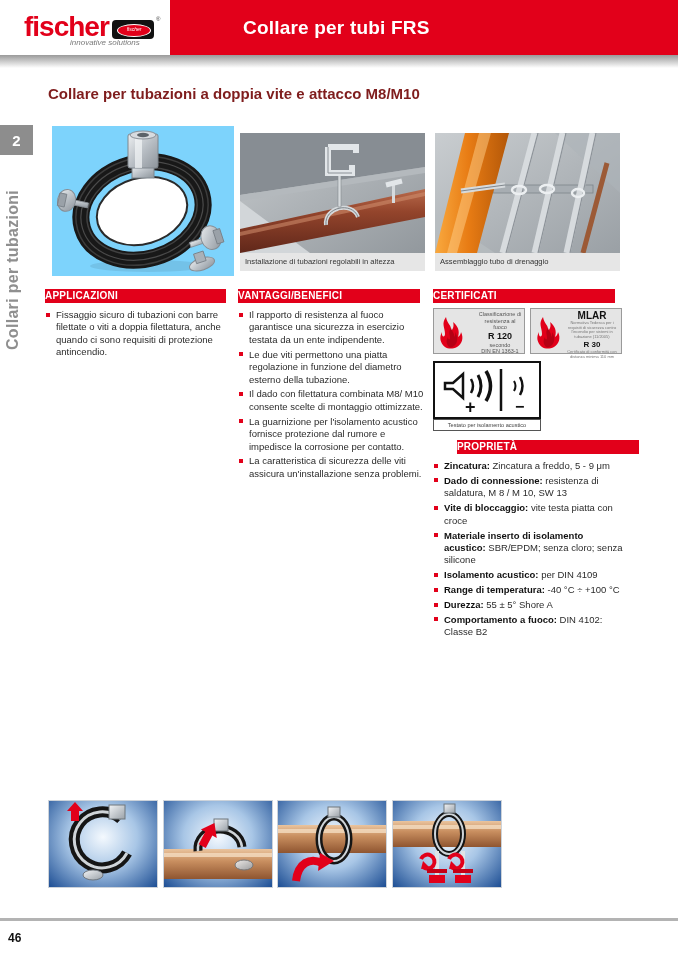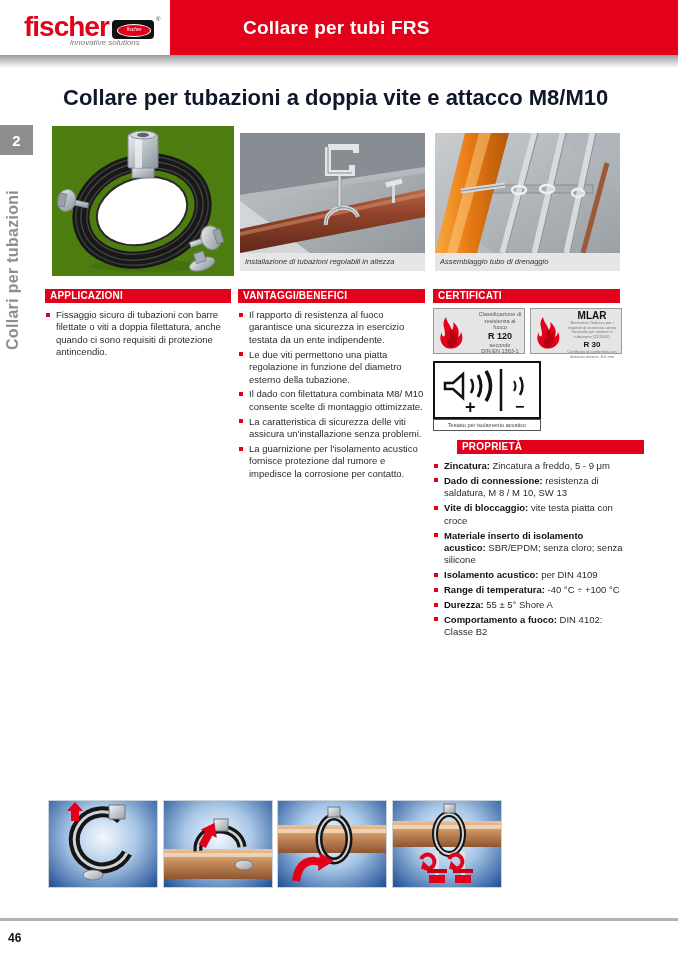--- a/index.html
+++ b/index.html
@@ -11,33 +11,33 @@
   .hdr-title{color:#fff;font-weight:bold;font-size:19px;padding-left:36px;letter-spacing:.2px;margin-left:37px;}
   .hdr-logo{left:0;top:0;width:170px;height:55px;background:#fff;}
   .brand{position:absolute;left:24px;top:11px;color:#e2001a;font-weight:bold;font-size:28px;letter-spacing:-1px;}
   .fishbox{position:absolute;left:112px;top:20px;width:42px;height:19px;background:#111;border-radius:4px;}
   .fish{position:absolute;left:5px;top:4px;width:32px;height:11px;background:#e2001a;border-radius:50%;border:1px solid #fff;}
   .fishtxt{position:absolute;left:0;top:1px;width:32px;text-align:center;color:#fff;font-size:5px;font-style:italic;}
   .rsign{position:absolute;left:156px;top:16px;font-size:6px;color:#444;}
   .tagline{position:absolute;left:70px;top:38px;font-size:8px;font-style:italic;color:#7a7a7a;}
   .hdr-shadow{left:0;top:55px;right:0;height:13px;background:linear-gradient(#9a9a9a,#ffffff);}
   
-  .page-title{left:63px;top:85px;font-size:22px;font-weight:bold;color:#0f172a;}
+  .page-title{left:48px;top:85px;font-size:15px;font-weight:bold;color:#7f1d1d;}
   
   .chapter{left:0;top:125px;width:33px;height:30px;background:#8d8d8d;color:#fff;font-weight:bold;
            font-size:15px;display:flex;align-items:center;justify-content:center;}
   .chapter-label{left:0;top:162px;width:26px;height:215px;display:flex;align-items:center;justify-content:center;
            writing-mode:vertical-rl;transform:rotate(180deg);color:#8f8f8f;font-weight:bold;font-size:16px;letter-spacing:.3px;}
   
-  .fig{background:#4d7c0f;font-style:italic;}
+  .fig{background:#7dd3fc;}
   .photo{width:185px;height:120px;overflow:hidden;position:relative;}
   .figcap{width:185px;box-sizing:border-box;background:#e6e6e6;color:#333;font-size:7.6px;padding:4px 5px 5px 5px;}
   
   .sechdr{background:#e2001a;color:#fff;font-weight:bold;font-size:10px;height:14px;line-height:14px;
-          padding-left:5px;letter-spacing:.2px;}
+          letter-spacing:.2px;}
   .list{font-size:9.5px;line-height:12.4px;color:#2b2b2b;}
   .li{display:flex;margin-bottom:2.5px;}
   .bullet{flex:0 0 4px;width:4px;height:4px;background:#e2001a;margin:3.5px 6px 0 1px;}
   .litext{flex:1;}
   .litext b{color:#111;}
   
   .badge{box-sizing:border-box;border:1px solid #9a9a9a;background:#e5e5e5;display:flex;}
   .flame{flex:0 0 34px;display:flex;align-items:center;justify-content:center;}
   .btxt{flex:1;text-align:center;padding:2px 2px 0 0;}
   .btiny{font-size:5.5px;color:#555;line-height:6.5px;}
@@ -209,25 +209,25 @@
     <div class="li">
       <span class="bullet"></span>
       <span class="litext">Le due viti permettono una piatta regolazione in funzione del diametro esterno della tubazione.</span>
     </div>
     <div class="li">
       <span class="bullet"></span>
       <span class="litext">Il dado con filettatura combinata M8/ M10 consente scelte di montaggio ottimizzate.</span>
     </div>
     <div class="li">
       <span class="bullet"></span>
+      <span class="litext">La guarnizione per l'isolamento acustico fornisce protezione dal rumore e impedisce la corrosione per contatto.</span>
+    </div>
+    <div class="li">
+      <span class="bullet"></span>
       <span class="litext">La caratteristica di sicurezza delle viti assicura un'installazione senza problemi.</span>
-    </div>
-    <div class="li">
-      <span class="bullet"></span>
-      <span class="litext">La guarnizione per l'isolamento acustico fornisce protezione dal rumore e impedisce la corrosione per contatto.</span>
     </div>
   </div>
 
 <div class="abs sechdr" style="left:433px;top:289px;width:182px;">CERTIFICATI</div>
 
 <div class="abs badge" style="left:433px;top:308px;width:92px;height:46px;gap:10px;">
   <span class="flame">
     <svg width="28" height="36" viewBox="0 0 28 36">
       <path d="M8 34 C3 30 2 24 5 19 C4 24 8 25 8 21 C8 14 4 11 9 4 C10 11 15 12 14 18 C18 14 16 9 16 9 C21 13 23 18 21 24 C24 22 24 19 24 19 C27 25 25 31 20 34 C16 36 11 36 8 34 Z" fill="#e2001a"></path>
       <path d="M12 34 C9 31 9 27 11 24 C11 27 13 27 13 25 C13 21 11 19 14 15 C15 19 18 20 17 24 C19 22 18 19 18 19 C21 23 21 29 18 32 C16 34 14 35 12 34 Z" fill="#b50014"></path>

